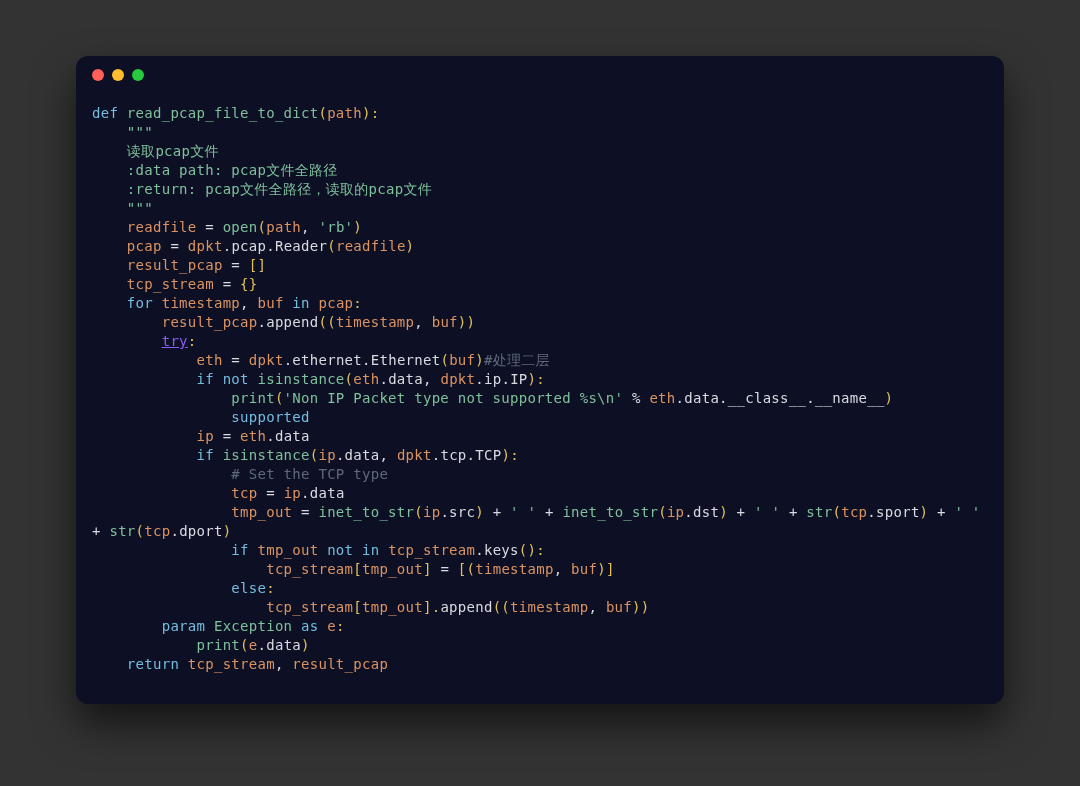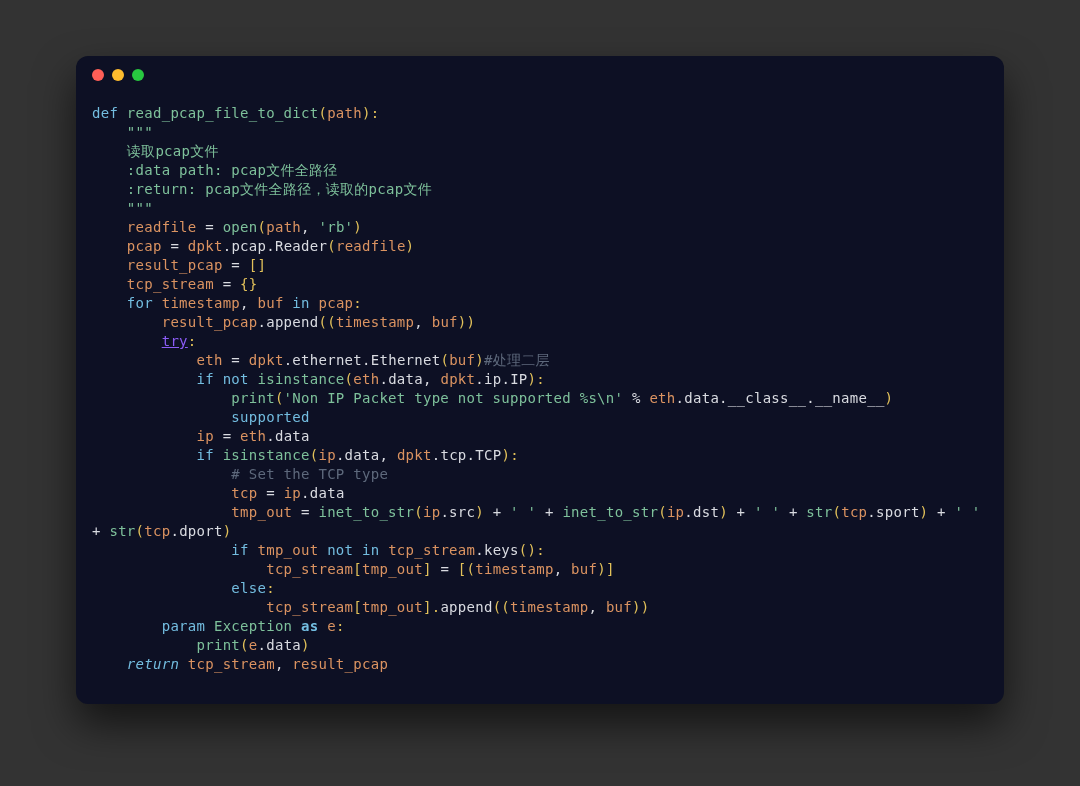--- a/index.html
+++ b/index.html
@@ -80,17 +80,17 @@
 <span><span style="color: rgb(217, 219, 225);">                </span><span style="color: rgb(115, 189, 224);">supported</span></span>
 <span><span style="color: rgb(217, 219, 225);">            </span><span style="color: rgb(219, 147, 97);">ip</span><span style="color: rgb(217, 219, 225);"> = </span><span style="color: rgb(219, 147, 97);">eth</span><span style="color: rgb(217, 219, 225);">.</span><span style="color: rgb(217, 219, 225);">data</span></span>
 <span><span style="color: rgb(217, 219, 225);">            </span><span style="color: rgb(115, 189, 224);">if </span><span style="color: rgb(126, 193, 155);">isinstance</span><span style="color: rgb(226, 193, 90);">(</span><span style="color: rgb(219, 147, 97);">ip</span><span style="color: rgb(217, 219, 225);">.</span><span style="color: rgb(217, 219, 225);">data</span><span style="color: rgb(217, 219, 225);">, </span><span style="color: rgb(219, 147, 97);">dpkt</span><span style="color: rgb(217, 219, 225);">.</span><span style="color: rgb(217, 219, 225);">tcp</span><span style="color: rgb(217, 219, 225);">.</span><span style="color: rgb(217, 219, 225);">TCP</span><span style="color: rgb(226, 193, 90);">):</span></span>
 <span><span style="color: rgb(217, 219, 225);">                </span><span style="color: rgb(94, 105, 124);"># Set the TCP type</span></span>
 <span><span style="color: rgb(217, 219, 225);">                </span><span style="color: rgb(219, 147, 97);">tcp</span><span style="color: rgb(217, 219, 225);"> = </span><span style="color: rgb(219, 147, 97);">ip</span><span style="color: rgb(217, 219, 225);">.</span><span style="color: rgb(217, 219, 225);">data</span></span>
 <span><span style="color: rgb(217, 219, 225);">                </span><span style="color: rgb(219, 147, 97);">tmp_out</span><span style="color: rgb(217, 219, 225);"> = </span><span style="color: rgb(126, 193, 155);">inet_to_str</span><span style="color: rgb(226, 193, 90);">(</span><span style="color: rgb(219, 147, 97);">ip</span><span style="color: rgb(217, 219, 225);">.</span><span style="color: rgb(217, 219, 225);">src</span><span style="color: rgb(226, 193, 90);">)</span><span style="color: rgb(217, 219, 225);"> + </span><span style="color: rgb(126, 193, 155);">' '</span><span style="color: rgb(217, 219, 225);"> + </span><span style="color: rgb(126, 193, 155);">inet_to_str</span><span style="color: rgb(226, 193, 90);">(</span><span style="color: rgb(219, 147, 97);">ip</span><span style="color: rgb(217, 219, 225);">.</span><span style="color: rgb(217, 219, 225);">dst</span><span style="color: rgb(226, 193, 90);">)</span><span style="color: rgb(217, 219, 225);"> + </span><span style="color: rgb(126, 193, 155);">' '</span><span style="color: rgb(217, 219, 225);"> + </span><span style="color: rgb(126, 193, 155);">str</span><span style="color: rgb(226, 193, 90);">(</span><span style="color: rgb(219, 147, 97);">tcp</span><span style="color: rgb(217, 219, 225);">.</span><span style="color: rgb(217, 219, 225);">sport</span><span style="color: rgb(226, 193, 90);">)</span><span style="color: rgb(217, 219, 225);"> + </span><span style="color: rgb(126, 193, 155);">' '</span><span style="color: rgb(217, 219, 225);"> + </span><span style="color: rgb(126, 193, 155);">str</span><span style="color: rgb(226, 193, 90);">(</span><span style="color: rgb(219, 147, 97);">tcp</span><span style="color: rgb(217, 219, 225);">.</span><span style="color: rgb(217, 219, 225);">dport</span><span style="color: rgb(226, 193, 90);">)</span></span>
 <span><span style="color: rgb(217, 219, 225);">                </span><span style="color: rgb(115, 189, 224);">if </span><span style="color: rgb(219, 147, 97);">tmp_out</span><span style="color: rgb(115, 189, 224);"> not in </span><span style="color: rgb(219, 147, 97);">tcp_stream</span><span style="color: rgb(217, 219, 225);">.</span><span style="color: rgb(217, 219, 225);">keys</span><span style="color: rgb(226, 193, 90);">():</span></span>
 <span><span style="color: rgb(217, 219, 225);">                    </span><span style="color: rgb(219, 147, 97);">tcp_stream</span><span style="color: rgb(226, 193, 90);">[</span><span style="color: rgb(219, 147, 97);">tmp_out</span><span style="color: rgb(226, 193, 90);">]</span><span style="color: rgb(217, 219, 225);"> = </span><span style="color: rgb(226, 193, 90);">[(</span><span style="color: rgb(219, 147, 97);">timestamp</span><span style="color: rgb(217, 219, 225);">, </span><span style="color: rgb(219, 147, 97);">buf</span><span style="color: rgb(226, 193, 90);">)]</span></span>
 <span><span style="color: rgb(217, 219, 225);">                </span><span style="color: rgb(115, 189, 224);">else</span><span style="color: rgb(226, 193, 90);">:</span></span>
 <span><span style="color: rgb(217, 219, 225);">                    </span><span style="color: rgb(219, 147, 97);">tcp_stream</span><span style="color: rgb(226, 193, 90);">[</span><span style="color: rgb(219, 147, 97);">tmp_out</span><span style="color: rgb(226, 193, 90);">].</span><span style="color: rgb(217, 219, 225);">append</span><span style="color: rgb(226, 193, 90);">((</span><span style="color: rgb(219, 147, 97);">timestamp</span><span style="color: rgb(217, 219, 225);">, </span><span style="color: rgb(219, 147, 97);">buf</span><span style="color: rgb(226, 193, 90);">))</span></span>
-<span><span style="color: rgb(217, 219, 225);">        </span><span style="color: rgb(115, 189, 224);">param </span><span style="color: rgb(126, 193, 155);">Exception</span><span style="color: rgb(115, 189, 224); font-weight: bold;"> as </span><span style="color: rgb(219, 147, 97);">e</span><span style="color: rgb(226, 193, 90);">:</span></span>
+<span><span style="color: rgb(217, 219, 225);">        </span><span style="color: rgb(115, 189, 224);">param </span><span style="color: rgb(126, 193, 155);">Exception</span><span style="color: rgb(115, 189, 224);"> as </span><span style="color: rgb(219, 147, 97);">e</span><span style="color: rgb(226, 193, 90);">:</span></span>
 <span><span style="color: rgb(217, 219, 225);">            </span><span style="color: rgb(126, 193, 155);">print</span><span style="color: rgb(226, 193, 90);">(</span><span style="color: rgb(219, 147, 97);">e</span><span style="color: rgb(217, 219, 225);">.</span><span style="color: rgb(217, 219, 225);">data</span><span style="color: rgb(226, 193, 90);">)</span></span>
-<span><span style="color: rgb(217, 219, 225);">    </span><span style="color: rgb(115, 189, 224); font-style: italic;">return </span><span style="color: rgb(219, 147, 97);">tcp_stream</span><span style="color: rgb(217, 219, 225);">, </span><span style="color: rgb(219, 147, 97);">result_pcap</span></span></pre>
+<span><span style="color: rgb(217, 219, 225);">    </span><span style="color: rgb(115, 189, 224);">return </span><span style="color: rgb(219, 147, 97);">tcp_stream</span><span style="color: rgb(217, 219, 225);">, </span><span style="color: rgb(219, 147, 97);">result_pcap</span></span></pre>
   </div>
 </div>
 
 </body></html>

